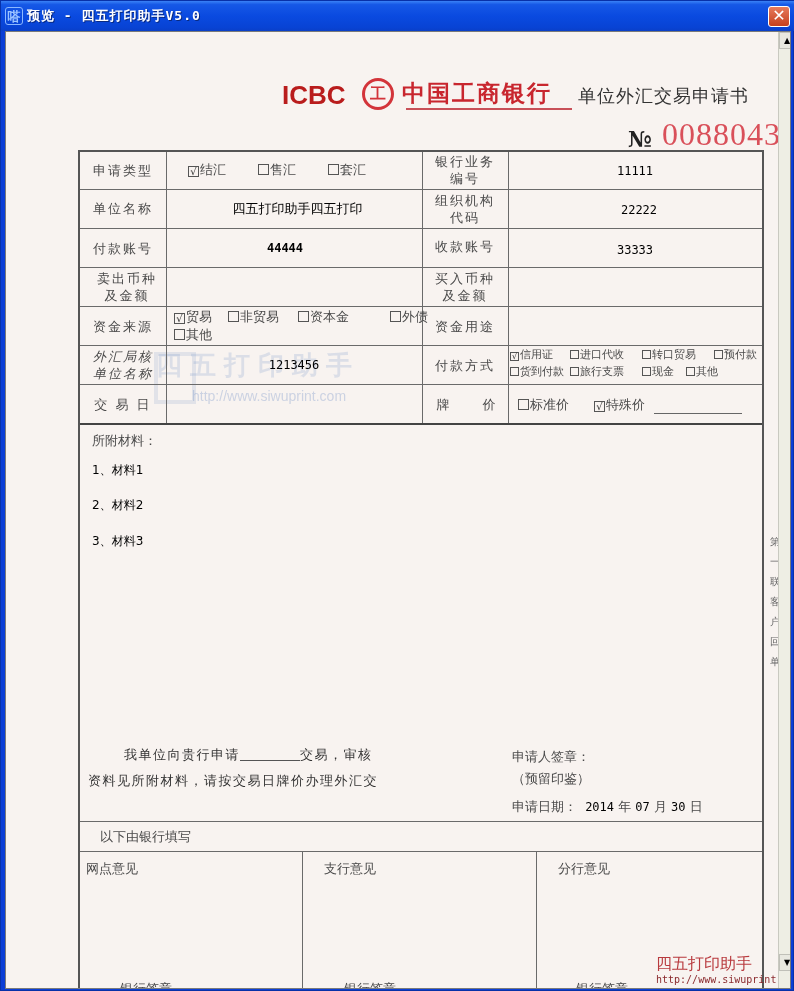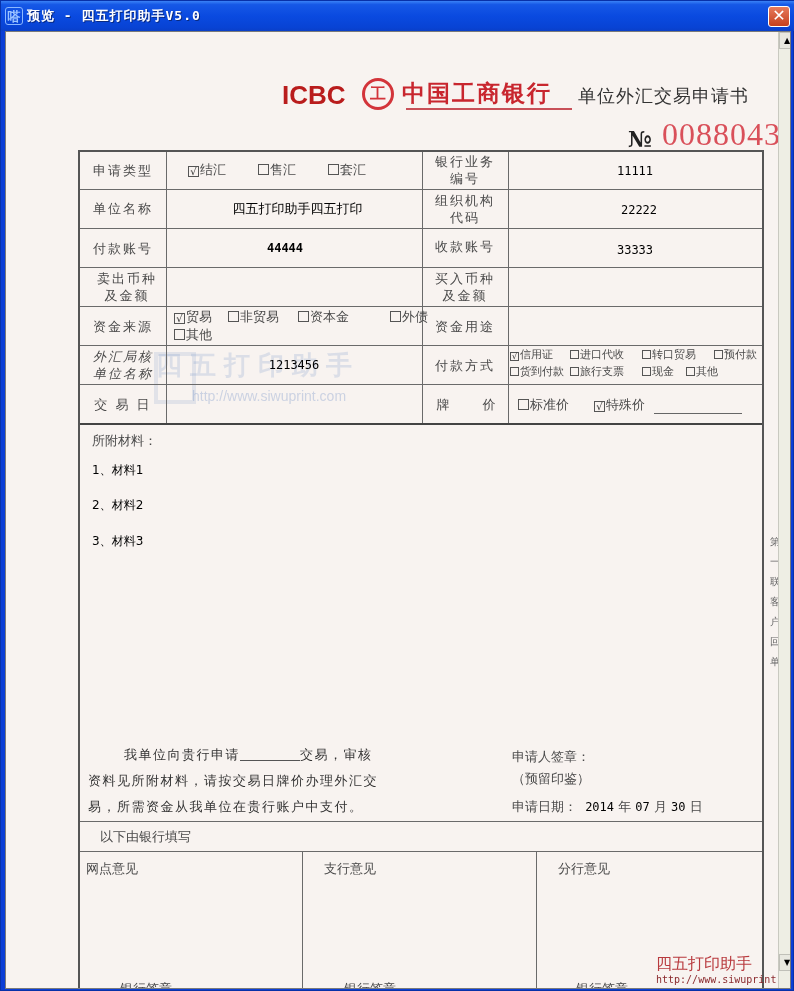--- a/index.html
+++ b/index.html
@@ -190,21 +190,20 @@
         <div class="opt" style="left:12px;top:280px;">所附材料：</div>
         <div class="valcn" style="left:12px;top:310px;text-align:left;font-size:12px;">1、材料1</div>
         <div class="valcn" style="left:12px;top:345px;text-align:left;font-size:12px;">2、材料2</div>
         <div class="valcn" style="left:12px;top:381px;text-align:left;font-size:12px;">3、材料3</div>
 
         <div class="ab para" style="left:8px;top:590px;width:330px;">
           <div style="padding-left:36px;white-space:nowrap;">
             <span>我单位向贵行申请</span><span style="display:inline-block;width:60px;border-bottom:1px solid #555;height:14px;vertical-align:-2px;"></span><span>交易，审核</span>
           </div>
           <div style="white-space:nowrap;">资料见所附材料，请按交易日牌价办理外汇交</div>
-          <div style="white-space:nowrap;">易，所需资金从我单位在贵行账户中支付。</div>
         </div>
 
         <div class="opt" style="left:432px;top:596px;">申请人签章：</div>
         <div class="opt" style="left:432px;top:618px;">（预留印鉴）</div>
         <div class="opt" style="left:432px;top:646px;">
           <span>申请日期：</span>
           <span style="font-family:'DejaVu Sans Mono',monospace;font-size:12px;color:#000;margin-left:4px;">2014</span>
           <span>年</span>
           <span style="font-family:'DejaVu Sans Mono',monospace;font-size:12px;color:#000;">07</span>
           <span>月</span>

